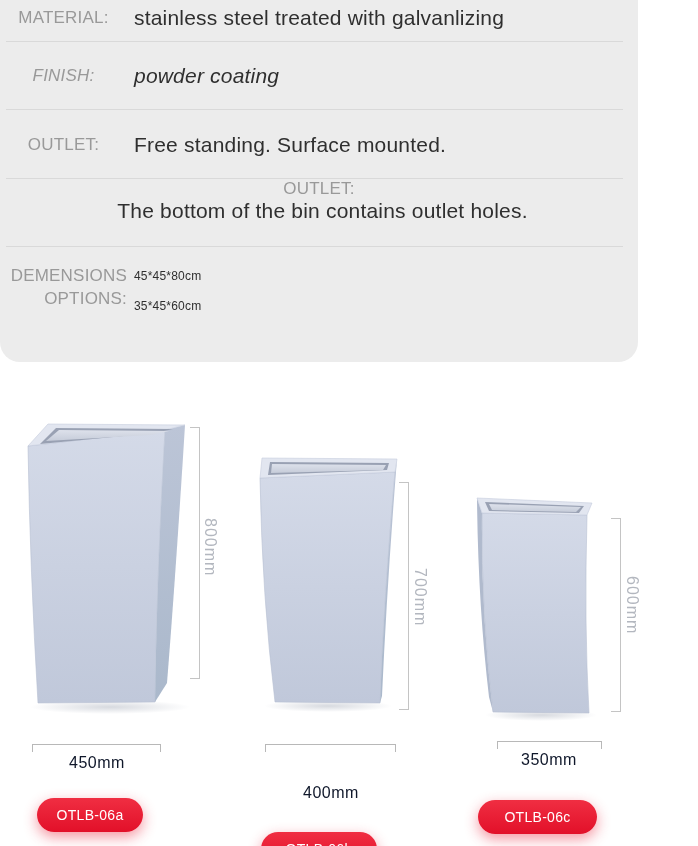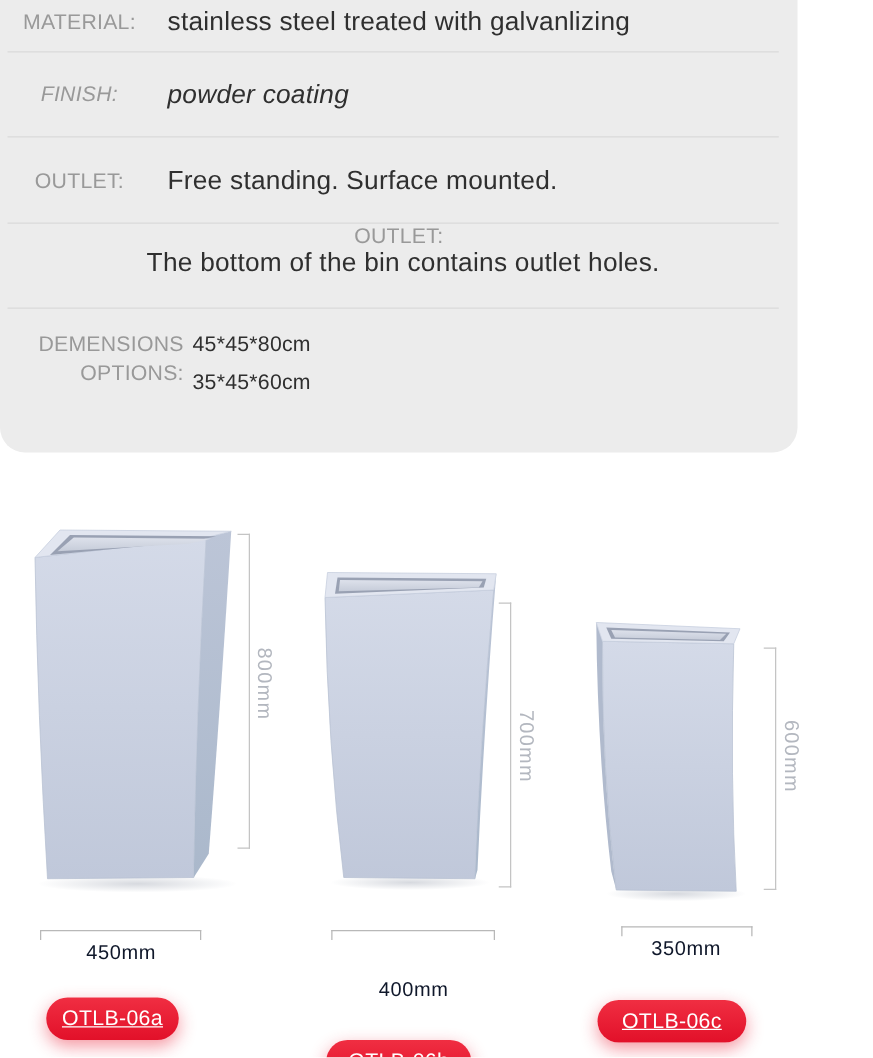--- a/index.html
+++ b/index.html
@@ -21,27 +21,27 @@
   .spec-row.hasline::after{
     content:"";position:absolute;left:6px;right:15px;bottom:0;height:1px;background:#d9d9d9;
   }
   .spec-label{
     width:127px;flex-shrink:0;text-align:center;
     color:#999999;font-size:17px;letter-spacing:.2px;
   }
   .spec-value{
     margin-left:7px;color:#2f2f2f;font-size:21px;letter-spacing:.2px;
   }
-  .dim-row{display:flex;padding-top:14px;margin-left:20px;}
+  .dim-row{display:flex;padding-top:14px;}
   .dim-label{
     width:127px;flex-shrink:0;text-align:right;color:#999999;
     font-size:17px;line-height:23px;padding-top:3px;letter-spacing:.2px;
   }
   .dim-values{
-    margin-left:7px;color:#2f2f2f;font-size:17px;line-height:30px;letter-spacing:.2px;
+    margin-left:7px;color:#2f2f2f;font-size:12px;line-height:30px;letter-spacing:.2px;
   }
 
   
   .planter{position:absolute;}
 
   
   .vdim{position:absolute;}
   .vdim .vline{position:absolute;right:0;top:0;bottom:0;width:1px;background:#c4c4c4;}
   .vdim .tick-top{position:absolute;right:0;top:0;width:10px;height:1px;background:#c4c4c4;}
   .vdim .tick-bot{position:absolute;right:0;bottom:0;width:10px;height:1px;background:#c4c4c4;}
@@ -58,22 +58,22 @@
   .hlabel{
     position:absolute;width:160px;text-align:center;
     font-size:16px;color:#0f172a;letter-spacing:.5px;
   }
 
   
   .badge{
     position:absolute;height:34px;border-radius:17px;
     background:linear-gradient(180deg,#f02e42,#e21029);
     box-shadow:0 5px 14px rgba(232,23,46,.45);
-    color:#ffffff;font-size:17px;letter-spacing:.3px;
-    display:flex;align-items:center;justify-content:center;text-decoration:underline;
+    color:#ffffff;font-size:14px;letter-spacing:.3px;
+    display:flex;align-items:center;justify-content:center;
   }
 </style>
 </head>
 <body>
 
 <div class="canvas">
 
   <svg width="0" height="0" style="position:absolute" aria-hidden="true">
     <defs>
       <linearGradient id="gFront" x1="0" y1="0" x2="0" y2="1">

